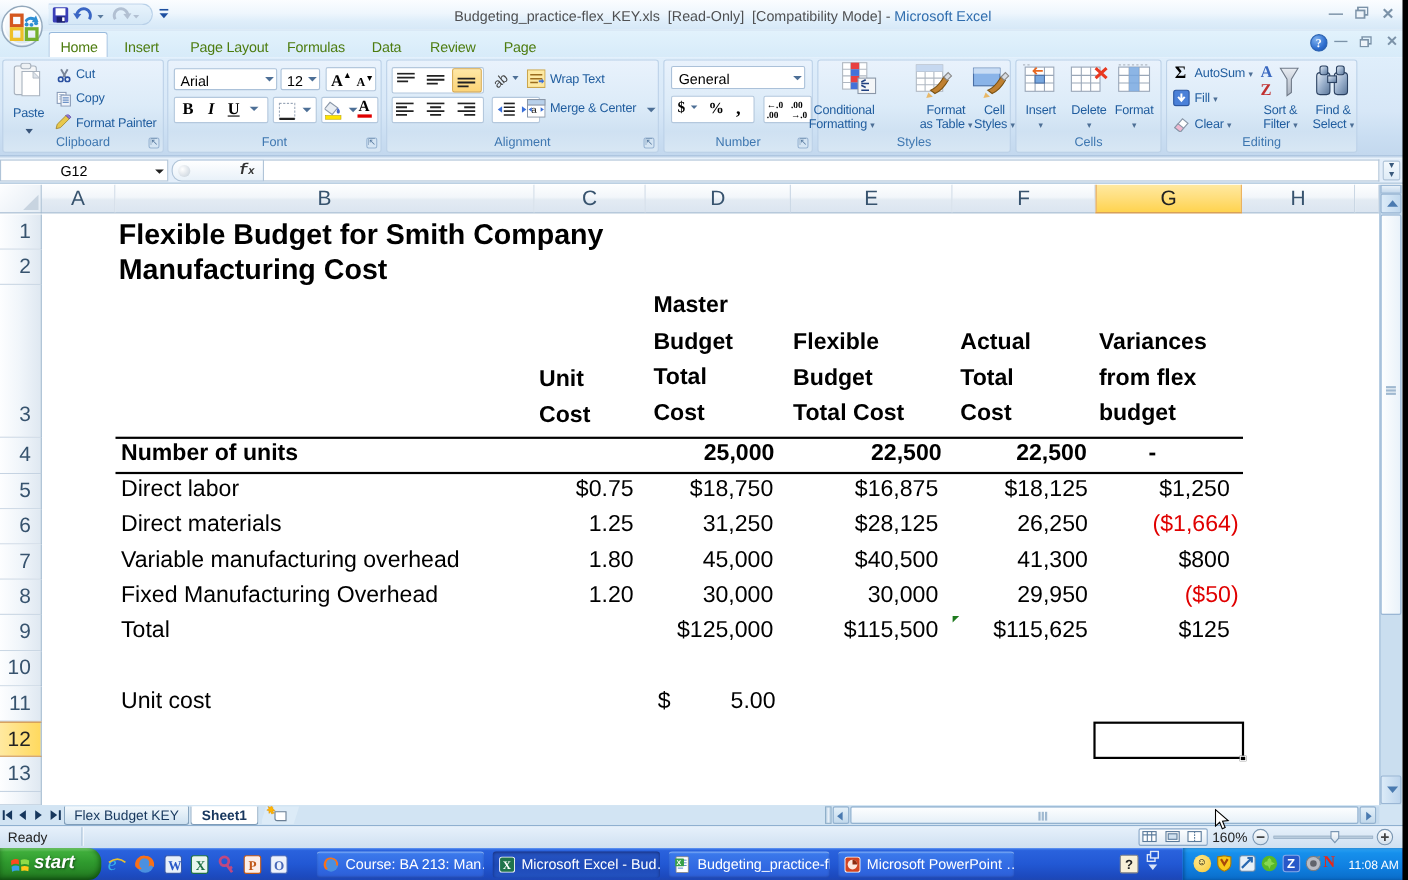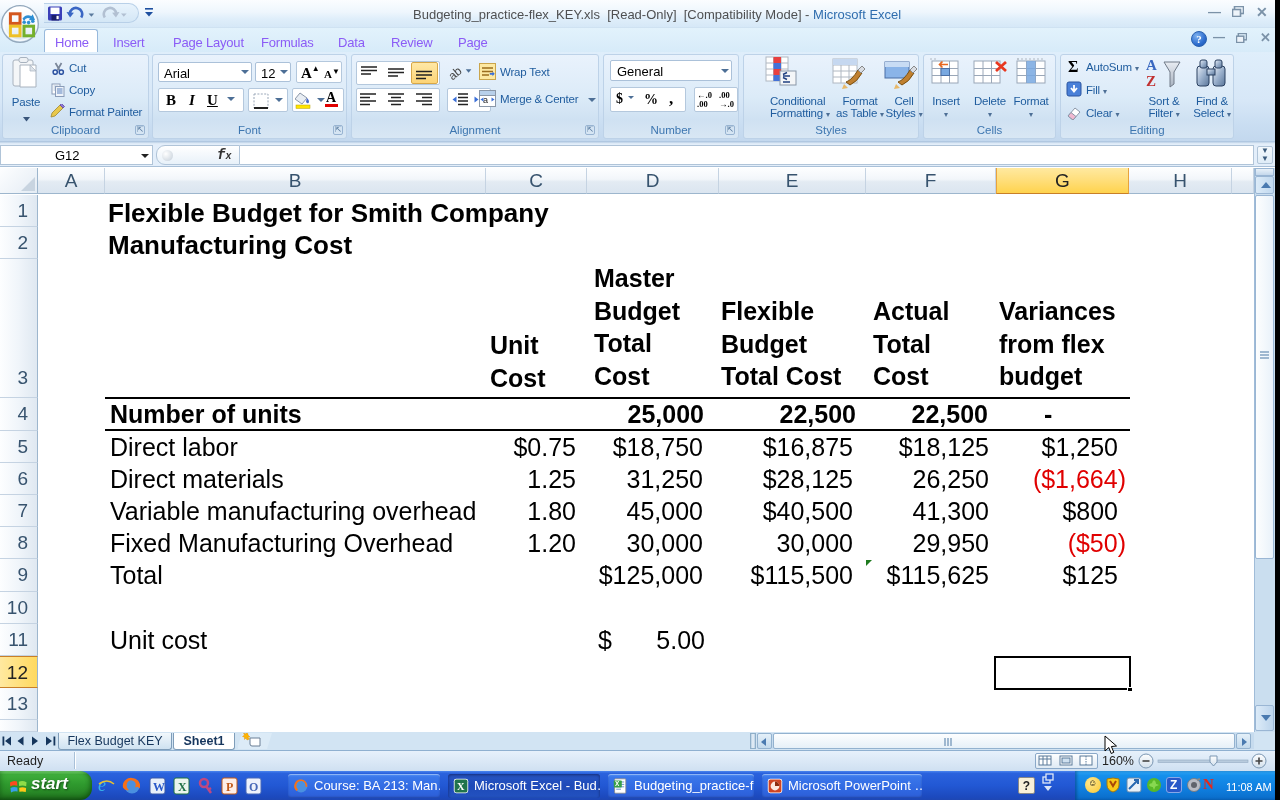--- a/index.html
+++ b/index.html
@@ -10,24 +10,24 @@
 #fbar{left:0;top:144px;width:1280px;height:23px;background:#e3eefa;border-bottom:1px solid #a9c0d8}
 #gridwrap{left:0;top:168px;width:1280px;height:564px;background:#fff}
 #tabbar{left:0;top:732px;width:1280px;height:18px;background:#d2e4f3}
 #statusbar{left:0;top:750px;width:1280px;height:21px;background:linear-gradient(180deg,#e7f1fb,#cfe0f1);border-top:1px solid #8fb0d0}
 #taskbar{left:0;top:771px;width:1280px;height:29px;background:linear-gradient(180deg,#4a86ef 0%,#2a62dd 8%,#2258d4 50%,#1c49bd 90%,#1e47b3 100%)}
 #blackstrip{left:1275px;top:0;width:5px;height:800px;background:#000;z-index:99}
 .group{position:absolute;top:54px;height:85px;border:1px solid #bdd2e8;border-radius:3px;background:linear-gradient(180deg,#e9f2fc 0%,#dcebf8 50%,#cfe1f2 78%,#d8e7f4 100%)}
 .glabel{position:absolute;bottom:2px;left:0;right:0;text-align:center;font-size:11.5px;color:#3d76b0}
 .launch{position:absolute;right:3px;bottom:3px;width:10px;height:10px;border:1px solid #98b4d2;border-radius:2px;color:#56799e;font-size:8px;line-height:8px;text-align:center}
 .rbtn-label{font-size:11.5px;letter-spacing:-0.2px;color:#1f5c9e}
-.tabtxt{position:absolute;top:35px;font-size:13px;letter-spacing:-0.2px;color:#8b5cf6}
+.tabtxt{position:absolute;top:35px;font-size:13px;letter-spacing:-0.2px;color:#4d7c0f}
 .combo{position:absolute;background:#fff;border:1px solid #abc1d9;border-radius:2px;font-size:13px;color:#000}
 .combo .arr{position:absolute;right:2px;top:50%;margin-top:-2px;width:0;height:0;border-left:4px solid transparent;border-right:4px solid transparent;border-top:4px solid #4d6f96}
-.num{position:absolute;font-size:25px;color:#000;white-space:nowrap}
+.num{position:absolute;font-size:21px;color:#000;white-space:nowrap}
 .bold{font-weight:bold}
 .red{color:#e00000}
 .colhead{position:absolute;top:168px;height:26px;background:linear-gradient(180deg,#fdfeff 0%,#f2f6fa 45%,#e3ebf3 55%,#dbe5f0 100%);border-right:1px solid #c5d3e2;border-bottom:1px solid #9db6cd;text-align:center;font-size:19px;color:#37536e;line-height:25px}
 .rowhead{position:absolute;left:0;width:38px;background:linear-gradient(90deg,#fdfeff 0%,#f0f5fa 50%,#dfe8f1 100%);border-right:1px solid #9db6cd;border-bottom:1px solid #c5d3e2;text-align:right;font-size:19px;color:#37536e;padding-right:9px}
 .tskbtn{position:absolute;top:774px;height:24px;border-radius:3px;background:linear-gradient(180deg,#5593f6 0%,#3a77ea 12%,#2f66e0 70%,#2d5ed6 100%);box-shadow:inset 0 1px 0 rgba(255,255,255,.35), inset 0 -1px 2px rgba(0,0,30,.25);color:#fff;font-size:13px;line-height:24px;white-space:nowrap;overflow:hidden}
 .trayico{position:absolute;top:777px;width:16px;height:16px;border-radius:3px}
 </style></head>
 <body>
 <div id="titlebar" class="ab"></div>
 
@@ -284,21 +284,21 @@
       <rect x="1" y="1" width="22" height="24"></rect>
       <path d="M1 7 h22 M1 13 h22 M1 19 h22 M8.5 1 v24 M16 1 v24" fill="none"></path>
     </g>
   <rect x="8.5" y="1" width="7.5" height="6" fill="#e84040"></rect>
     <rect x="8.5" y="13" width="7.5" height="6" fill="#e84040"></rect>
   <rect x="8.5" y="7" width="7.5" height="6" fill="#4472d8"></rect>
     <rect x="8.5" y="19" width="7.5" height="6" fill="#4472d8"></rect>
   <rect x="15" y="15" width="16" height="14" fill="#f4f6f8" stroke="#8a97a8"></rect>
   <path d="M18 20 l7 0 m-7 -1.5 l4 -2 m-4 5 l4 2 M18 26 h7" stroke="#204080" stroke-width="1.4" fill="none"></path>
 </svg>
-<div class="rbtn-label ab" style="left:770px;top:95px;width:82px;text-align:left">Conditional<br>Formatting <span style="font-size:8px;color:#4d6f96">▾</span></div>
+<div class="rbtn-label ab" style="left:713px;top:95px;width:82px;text-align:right">Conditional<br>Formatting <span style="font-size:8px;color:#4d6f96">▾</span></div>
 <svg class="ab" style="left:832px;top:56px" width="34" height="34" viewBox="0 0 34 34">
   <g stroke="#b0b8c2" fill="#fff">
       <rect x="1" y="3" width="24" height="24"></rect>
       <path d="M1 9 h24 M1 15 h24 M1 21 h24 M9 3 v24 M17 3 v24" fill="none"></path>
     </g>
   <rect x="1" y="3" width="24" height="6" fill="#c6d8f0"></rect>
   <path d="M14 26 q6 -2 12 -12 l4 3 q-5 9 -12 12 z" fill="#c08030" stroke="#7a5010"></path>
   <path d="M26 14 l4 -4 3 3 -4 4 z" fill="#d8dce2" stroke="#888"></path>
   <path d="M12 28 l4 4 -6 1 z" fill="#e8b868"></path>
 </svg>

